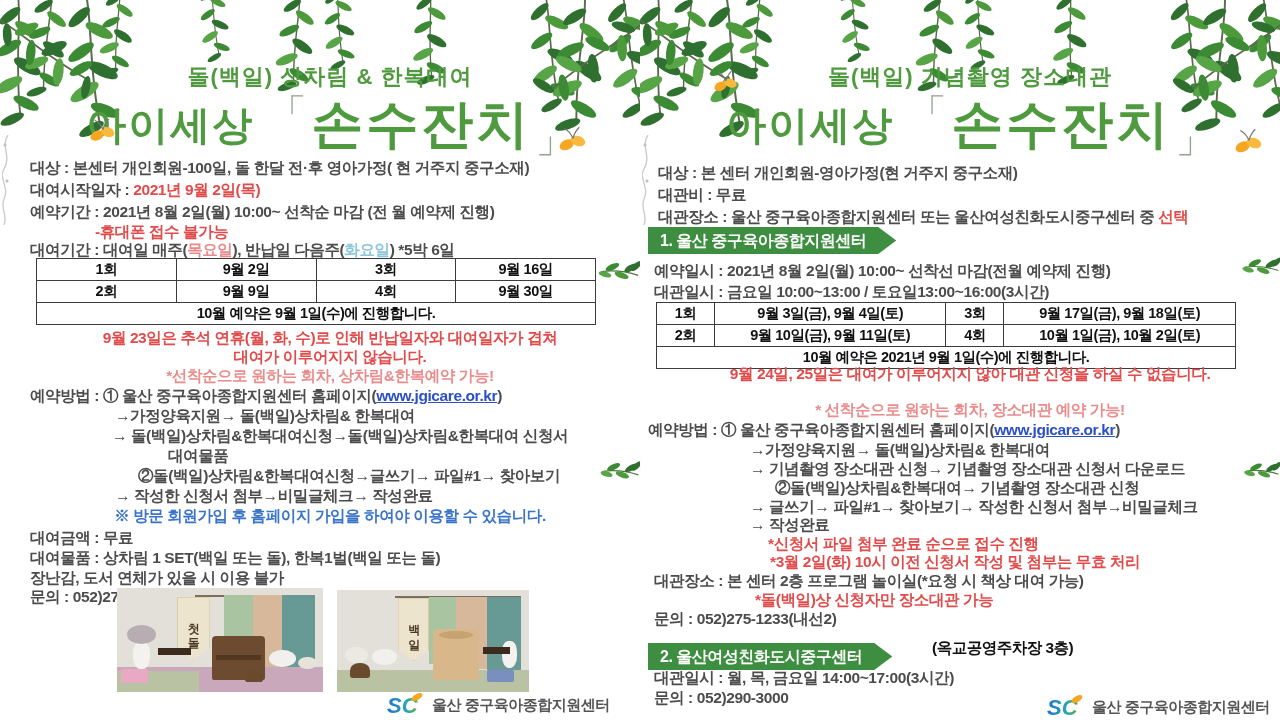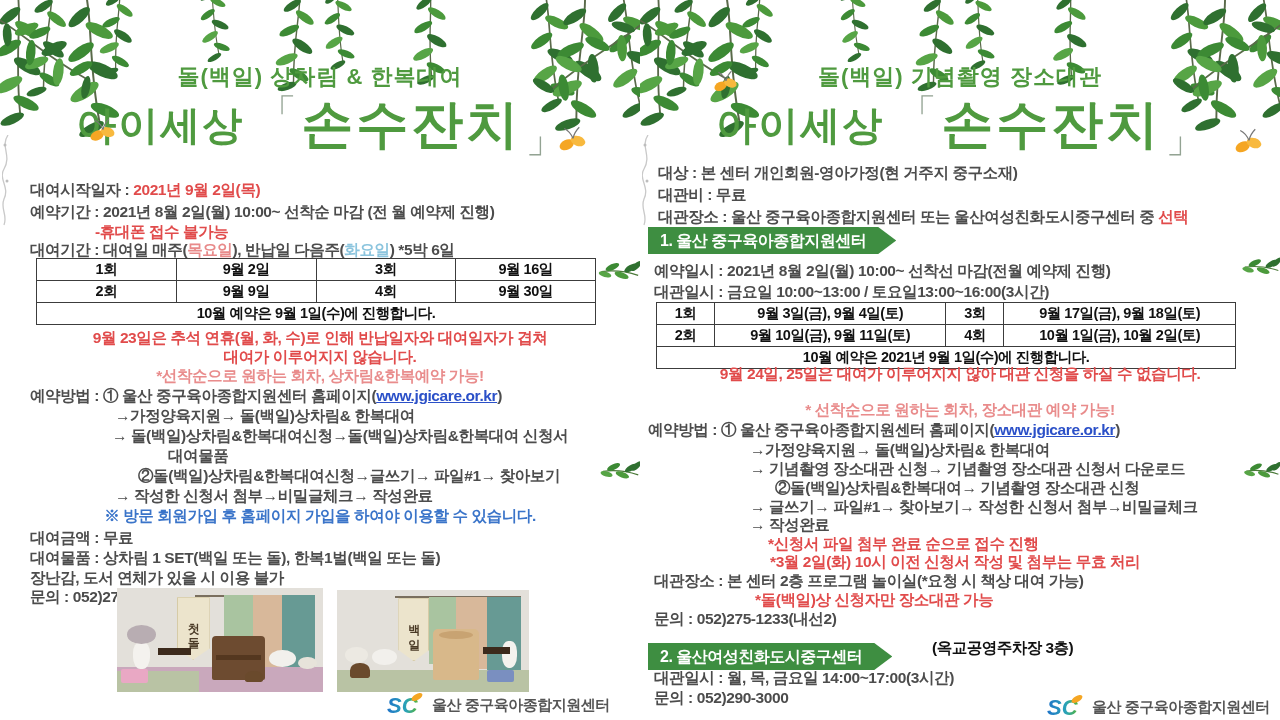--- a/index.html
+++ b/index.html
@@ -1,21 +1,21 @@
 <!DOCTYPE html>
 <html style="--green-title: #4f9a3f; --green-banner: #3e8e41; --red: #e14b4b; --pink: #e98c8c; --blue-note: #3a74c9; --link-blue: #2b50c8; --day-red: #e88a8a; --day-blue: #8cc5de; --butterfly-orange: #f5a623; --body-text: #4c4c4c;"><head>
 <meta charset="utf-8">
 <style>
   html,body{margin:0;padding:0;}
   body{
     width:1280px;height:720px;overflow:hidden;background:#ffffff;position:relative;
     font-family:"Liberation Sans", sans-serif;
   }
   .ab{position:absolute;}
-  .poster{position:absolute;top:0;width:640px;height:720px;}
+  .poster{position:absolute;top:0;width:640px;height:720px;padding-left:20px;}
   .poster.left{left:0;} .poster.right{left:640px;}
 
   .ln{position:absolute;white-space:nowrap;font-size:15.5px;color:var(--body-text,#4c4c4c);
       letter-spacing:-0.4px;font-weight:bold;}
   .ctr{left:0;width:100%;text-align:center;}
   .red{color:var(--red,#e14b4b);}
   .pink{color:var(--pink,#e98c8c);}
   .bluenote{color:var(--blue-note,#3a74c9);font-weight:bold;}
   .link{color:var(--link-blue,#2b50c8);text-decoration:underline;}
   .dayred{color:var(--day-red,#e88a8a);}
@@ -129,20 +129,21 @@
     <span class="t-br t-close">」</span>
   </div>
 
   <svg class="ab" style="left:88px;top:118px" width="30" height="28" viewBox="-12 -14 24 24">
       <use href="#butterfly"></use>
     </svg>
   <svg class="ab" style="left:556px;top:126px" width="34" height="30" viewBox="-12 -14 24 24">
       <use href="#butterfly"></use>
     </svg>
 
+  <div class="ln" style="left:30px;top:158px">대상 : 본센터 개인회원-100일, 돌 한달 전·후 영아가정( 현 거주지 중구소재)</div>
 
   <div class="ln" style="left:30px;top:180px">
     <span>대여시작일자 : </span><span class="red">2021년 9월 2일(목)</span>
   </div>
 
   <div class="ln" style="left:30px;top:202px">예약기간 : 2021년 8월 2일(월) 10:00~ 선착순 마감 (전 월 예약제 진행)</div>
 
   <div class="ln red" style="left:95px;top:222px">-휴대폰 접수 불가능</div>
 
   <div class="ln" style="left:30px;top:240px">

